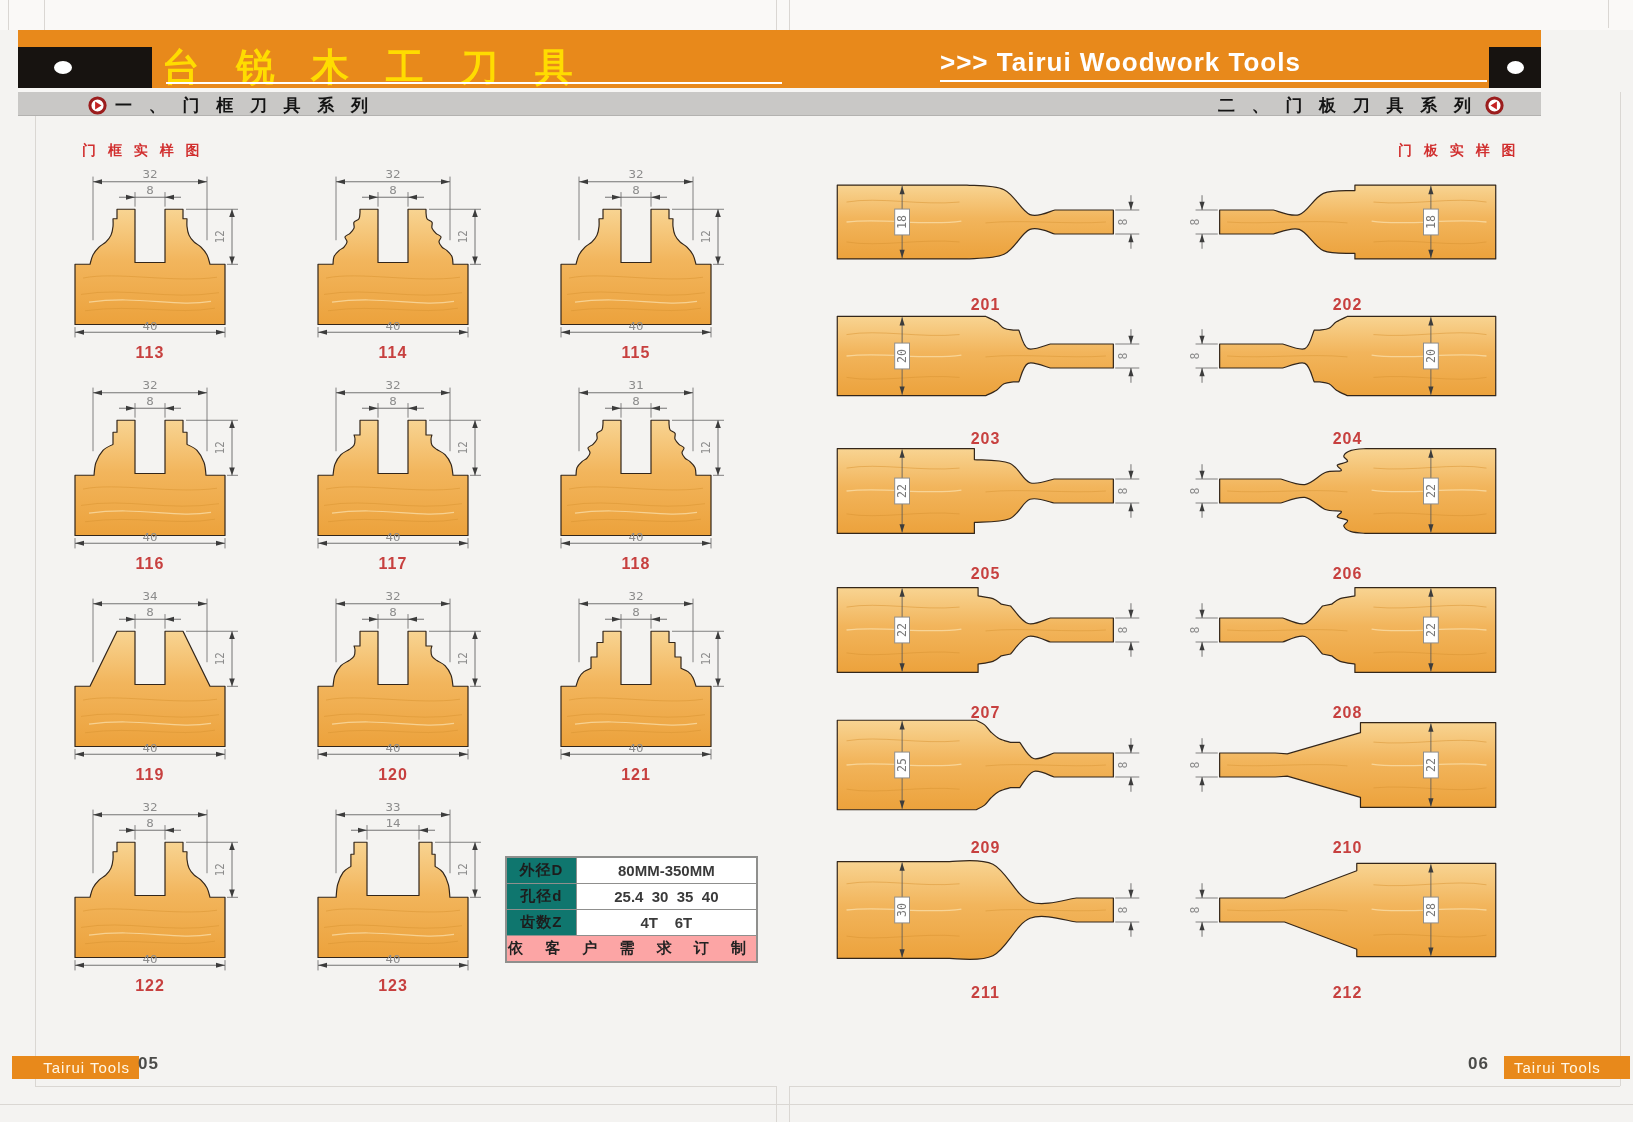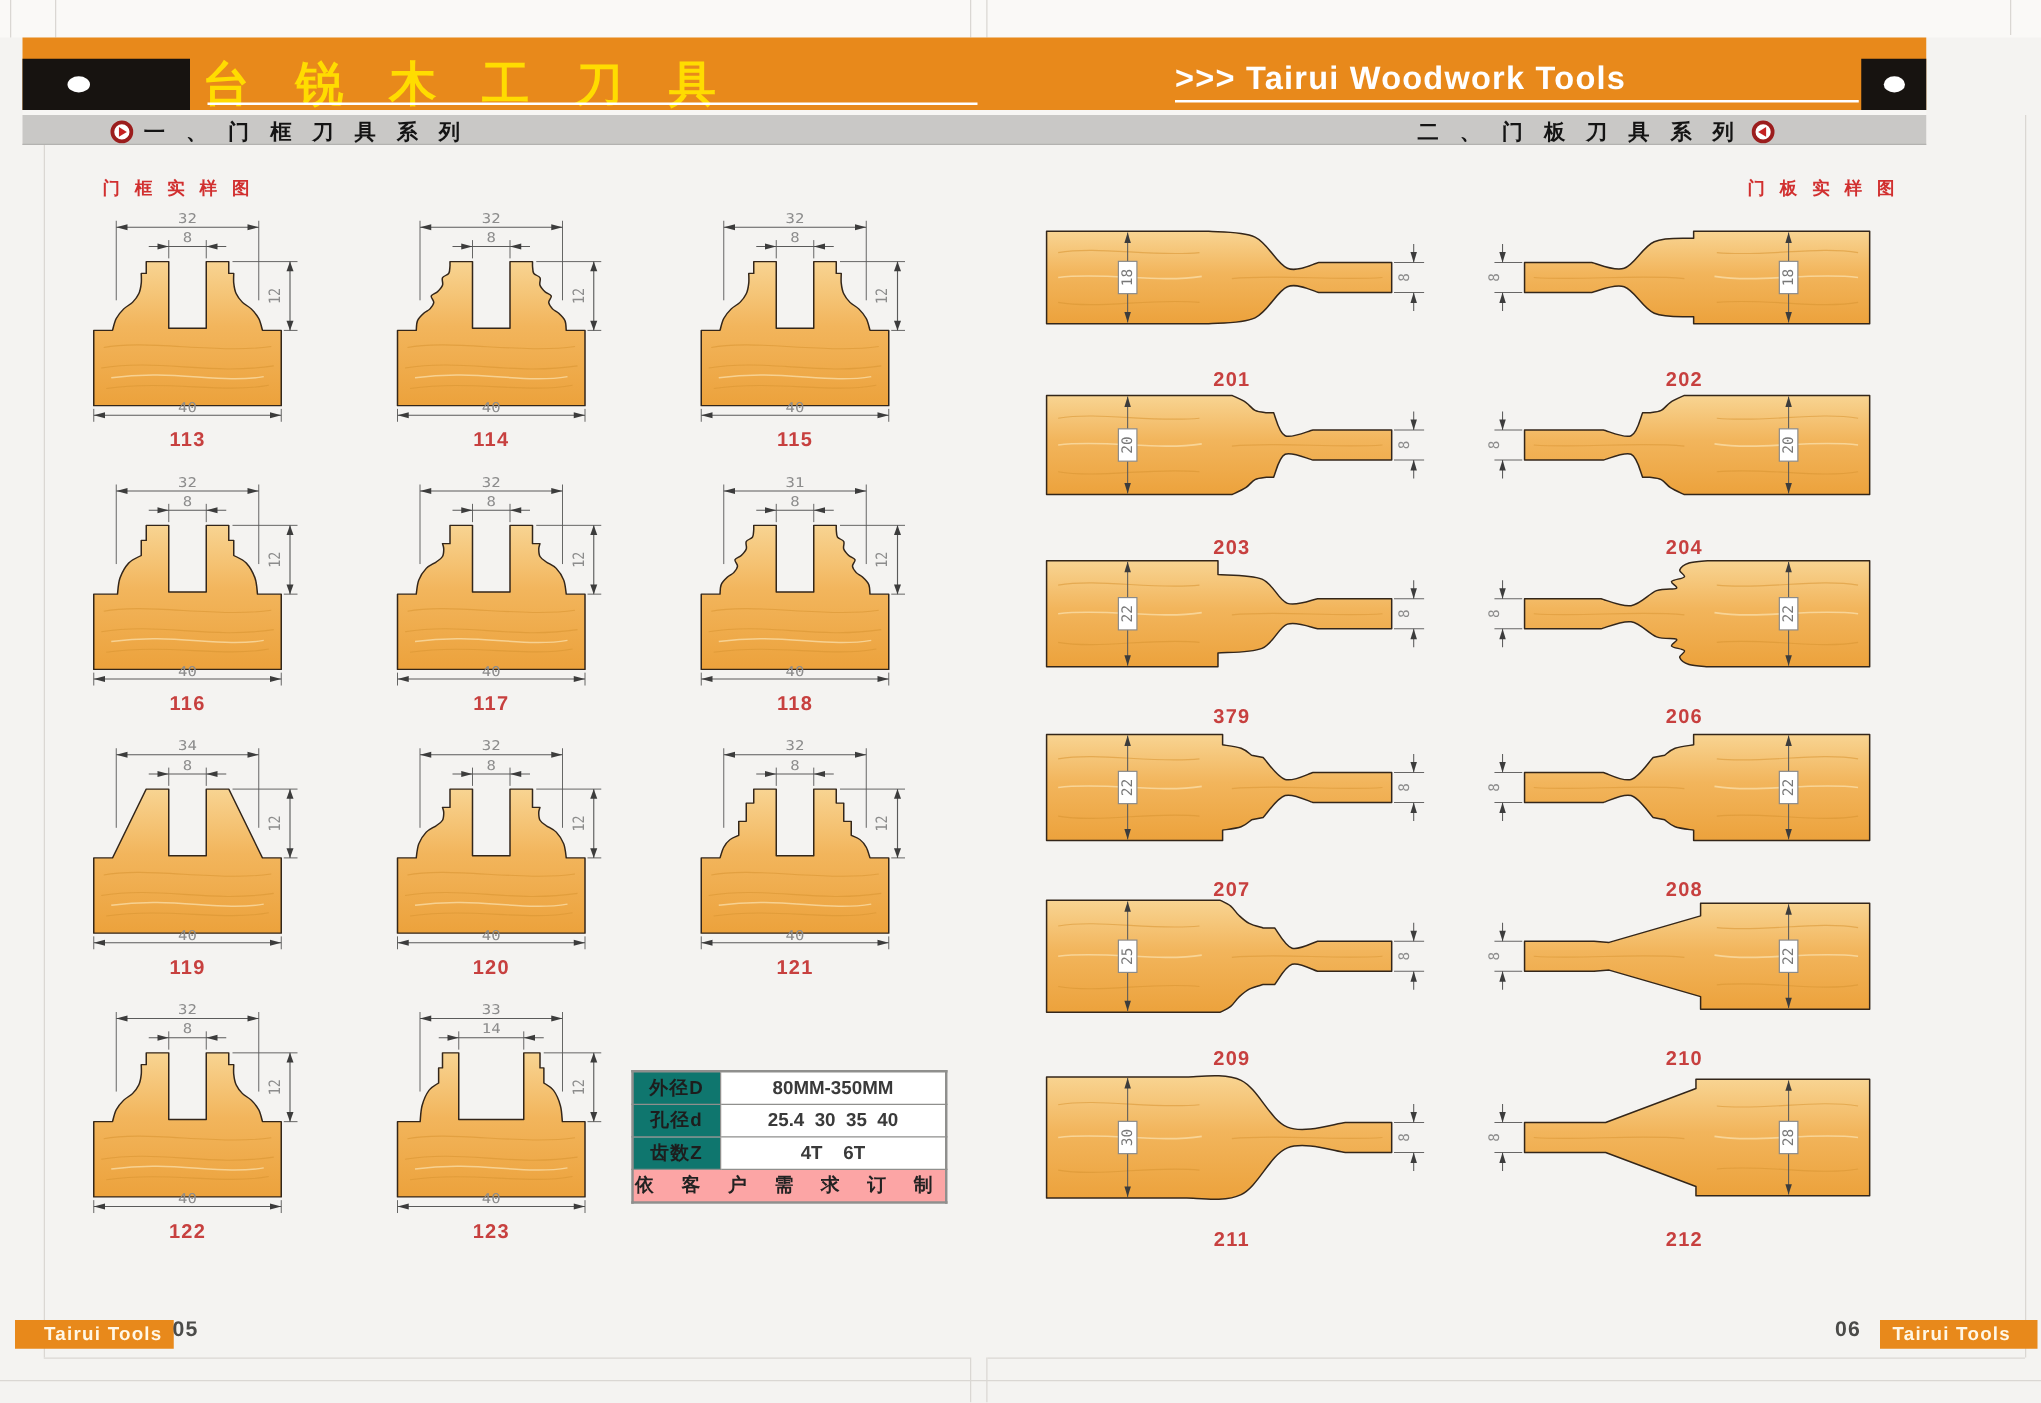--- a/index.html
+++ b/index.html
@@ -11,31 +11,31 @@
   .white-gap{position:absolute;left:18px;top:88px;width:1523px;height:4px;background:#F7F6F4}
   .section-bar{position:absolute;left:18px;top:92px;width:1523px;height:23px;background:#C9C8C6;border-bottom:1px solid #B3B2B0}
   .black-box{position:absolute;background:#171310}
   .black-box .dot{position:absolute;background:#fff;border-radius:50%}
   .brand-cn{position:absolute;left:162px;top:42px;font-size:38px;font-weight:bold;color:#FFDC00;letter-spacing:13px;white-space:nowrap}
   .ul-cn{position:absolute;left:166px;top:82px;width:616px;height:2px;background:#fff}
   .brand-en{position:absolute;left:940px;top:47px;width:520px;text-align:left;font-size:26px;font-weight:bold;color:#fff;letter-spacing:1px;white-space:nowrap}
   .ul-en{position:absolute;left:940px;top:80px;width:547px;height:2px;background:#fff}
   .sec-item{position:absolute;top:94px;display:flex;align-items:center;gap:8px;font-size:17px;font-weight:bold;color:#141414;letter-spacing:6px;white-space:nowrap}
   .sec-left{left:88px}
-  .sec-right{left:1134px;width:312px;}
+  .sec-right{left:1192px;width:312px;justify-content:flex-end}
   .red-label{position:absolute;font-size:14px;font-weight:bold;color:#D12F2F;letter-spacing:4px;white-space:nowrap}
   #frame-grid{position:absolute;left:55px;top:168px;display:grid;grid-template-columns:243px 243px 243px;grid-auto-rows:211px;justify-items:start}
   #panel-grid{position:absolute;left:828px;top:162px;display:grid;grid-template-columns:315px 315px;grid-template-rows:134px 135px 139px 135px 145px 160px;column-gap:47px;justify-items:start}
   .fcode{width:190px;text-align:center;margin-top:4px;font-size:16px;font-weight:bold;color:#C7403F;letter-spacing:1px}
   .pcode{width:315px;text-align:center;margin-top:14px;font-size:16px;font-weight:bold;color:#C7403F;letter-spacing:1px}
   .spec-table{position:absolute;left:505px;top:856px;border-collapse:collapse;background:#fff;border:2px solid #8F8F8D;font-size:15px}
   .spec-table th{width:56px;height:23px;background:#0f766e;border:1px solid #8F8F8D;font-weight:bold;color:#1d1d1d;padding:0 3px;letter-spacing:1px}
   .spec-table td{width:160px;height:23px;border:1px solid #8F8F8D;text-align:center;color:#3A3A3A;font-weight:bold;white-space:pre}
   .spec-table td.note{background:#fca5a5;letter-spacing:9px;font-weight:bold;color:#222}
-  .foot-box{position:absolute;top:1056px;height:23px;background:#E8891B;color:#FFF7E6;font-weight:bold;font-size:15px;letter-spacing:1px;display:flex;align-items:center}
+  .foot-box{position:absolute;top:1056px;height:23px;background:#E8891B;color:#FFF7E6;font-weight:normal;font-size:15px;letter-spacing:1px;display:flex;align-items:center}
   .foot-box-left{left:12px;width:118px;justify-content:flex-end;padding-right:9px}
   .foot-box-right{left:1504px;width:116px;justify-content:flex-start;padding-left:10px}
   .foot-page{position:absolute;top:1054px;font-size:17px;font-weight:bold;color:#4B4B49;letter-spacing:1px}
   .foot-page-left{left:138px}
   .foot-page-right{left:1468px}
   svg{display:block}
 </style>
 </head>
 <body>
 
@@ -583,21 +583,21 @@
         <rect x="72" y="51" width="16" height="28" fill="#fff" stroke="#8A8A8A" stroke-width="1"></rect>
         <text x="80" y="65" fill="#777" font-size="12.5" font-family="&quot;DejaVu Sans Mono&quot;,monospace" text-anchor="middle" transform="rotate(-90 80 65)" dy="4">22</text>
         <line x1="310" y1="52" x2="336" y2="52" stroke="#5A5A5A" stroke-width="0.8"></line>
         <line x1="310" y1="78" x2="336" y2="78" stroke="#5A5A5A" stroke-width="0.8"></line>
         <line x1="327" y1="36" x2="327" y2="52" stroke="#5A5A5A" stroke-width="0.9"></line>
         <line x1="327" y1="78" x2="327" y2="94" stroke="#5A5A5A" stroke-width="0.9"></line>
         <polygon points="327,52 324.2,43 329.8,43" fill="#3C3C3C"></polygon>
         <polygon points="327,78 324.2,87 329.8,87" fill="#3C3C3C"></polygon>
         <text x="319" y="65" fill="#8C8C8C" font-size="12.5" font-family="&quot;DejaVu Sans Mono&quot;,monospace" text-anchor="middle" transform="rotate(-90 319 65)" dy="4">8</text>
       </svg>
-      <div class="pcode">379</div>
+      <div class="pcode">205</div>
     </div>
     <div>
       <svg viewBox="0 0 340 130" width="315" height="120" preserveAspectRatio="none">
         <g transform="translate(340,0) scale(-1,1)">
           <path d="M10,19.0 L150,19.0 C152.7,19.3 162.0,19.7 166.0,21.0 C170.0,22.3 173.3,25.0 174.0,27.0 C174.7,29.0 168.8,31.3 170.0,33.0 C171.2,34.7 179.8,35.3 181.0,37.0 C182.2,38.7 174.8,41.7 177.0,43.0 C179.2,44.3 187.5,42.5 194.0,45.0 C200.5,47.5 208.0,56.8 216.0,58.0 C224.0,59.2 237.7,53.0 242.0,52.0 L308,52 L308,78 L242,78 C237.7,77.0 224.0,70.8 216.0,72.0 C208.0,73.2 200.5,82.5 194.0,85.0 C187.5,87.5 179.2,85.7 177.0,87.0 C174.8,88.3 182.2,91.3 181.0,93.0 C179.8,94.7 171.2,95.3 170.0,97.0 C168.8,98.7 174.7,101.0 174.0,103.0 C173.3,105.0 170.0,107.7 166.0,109.0 C162.0,110.3 152.7,110.7 150.0,111.0 L10,111.0 Z" fill="url(#woodg)" stroke="#33261A" stroke-width="1.3" stroke-linejoin="round"></path>
           <path d="M20,40.2 C55,34.2 100,44.2 142,40.2" fill="none" stroke="#D79332" stroke-width="1" opacity="0.55"></path>
           <path d="M20,89.8 C55,95.8 100,85.8 142,89.8" fill="none" stroke="#D79332" stroke-width="1" opacity="0.55"></path>
           <path d="M170,66 C210,62 260,68 300,65" fill="none" stroke="#D79332" stroke-width="1" opacity="0.5"></path>
           <path d="M20,65 C60,60 105,70 144,64" fill="none" stroke="#FBE3B0" stroke-width="1.4" opacity="0.7"></path>
         </g>

